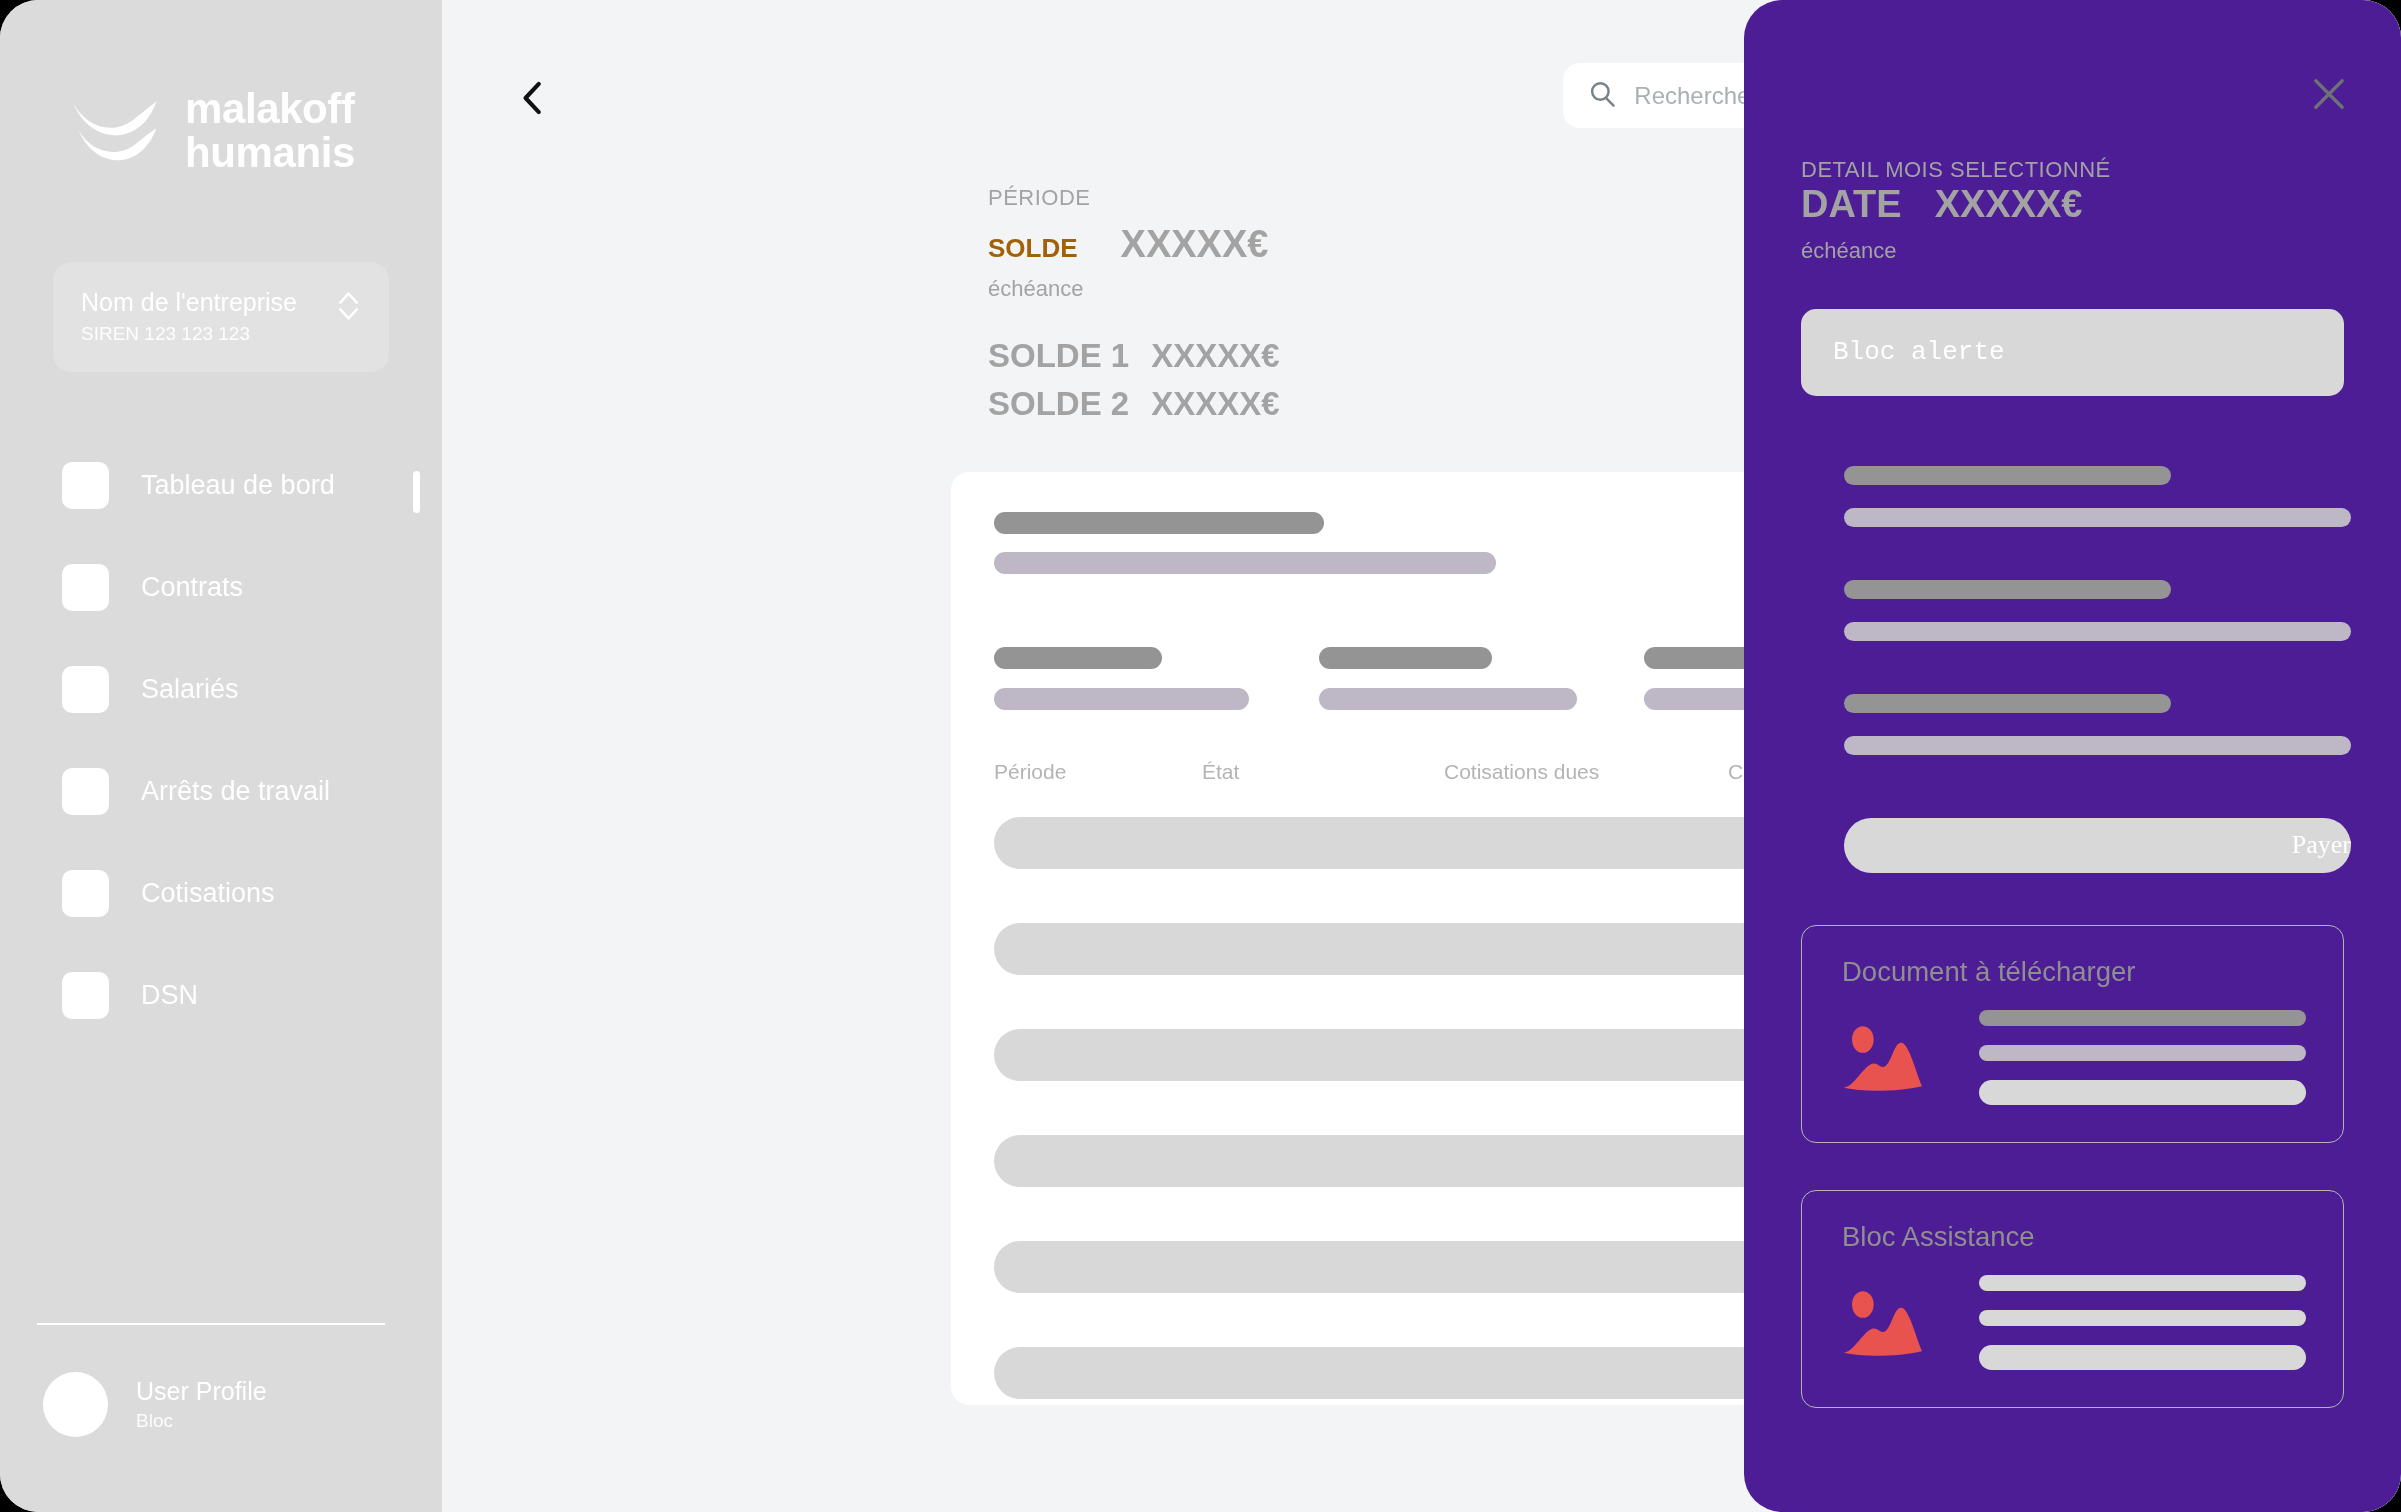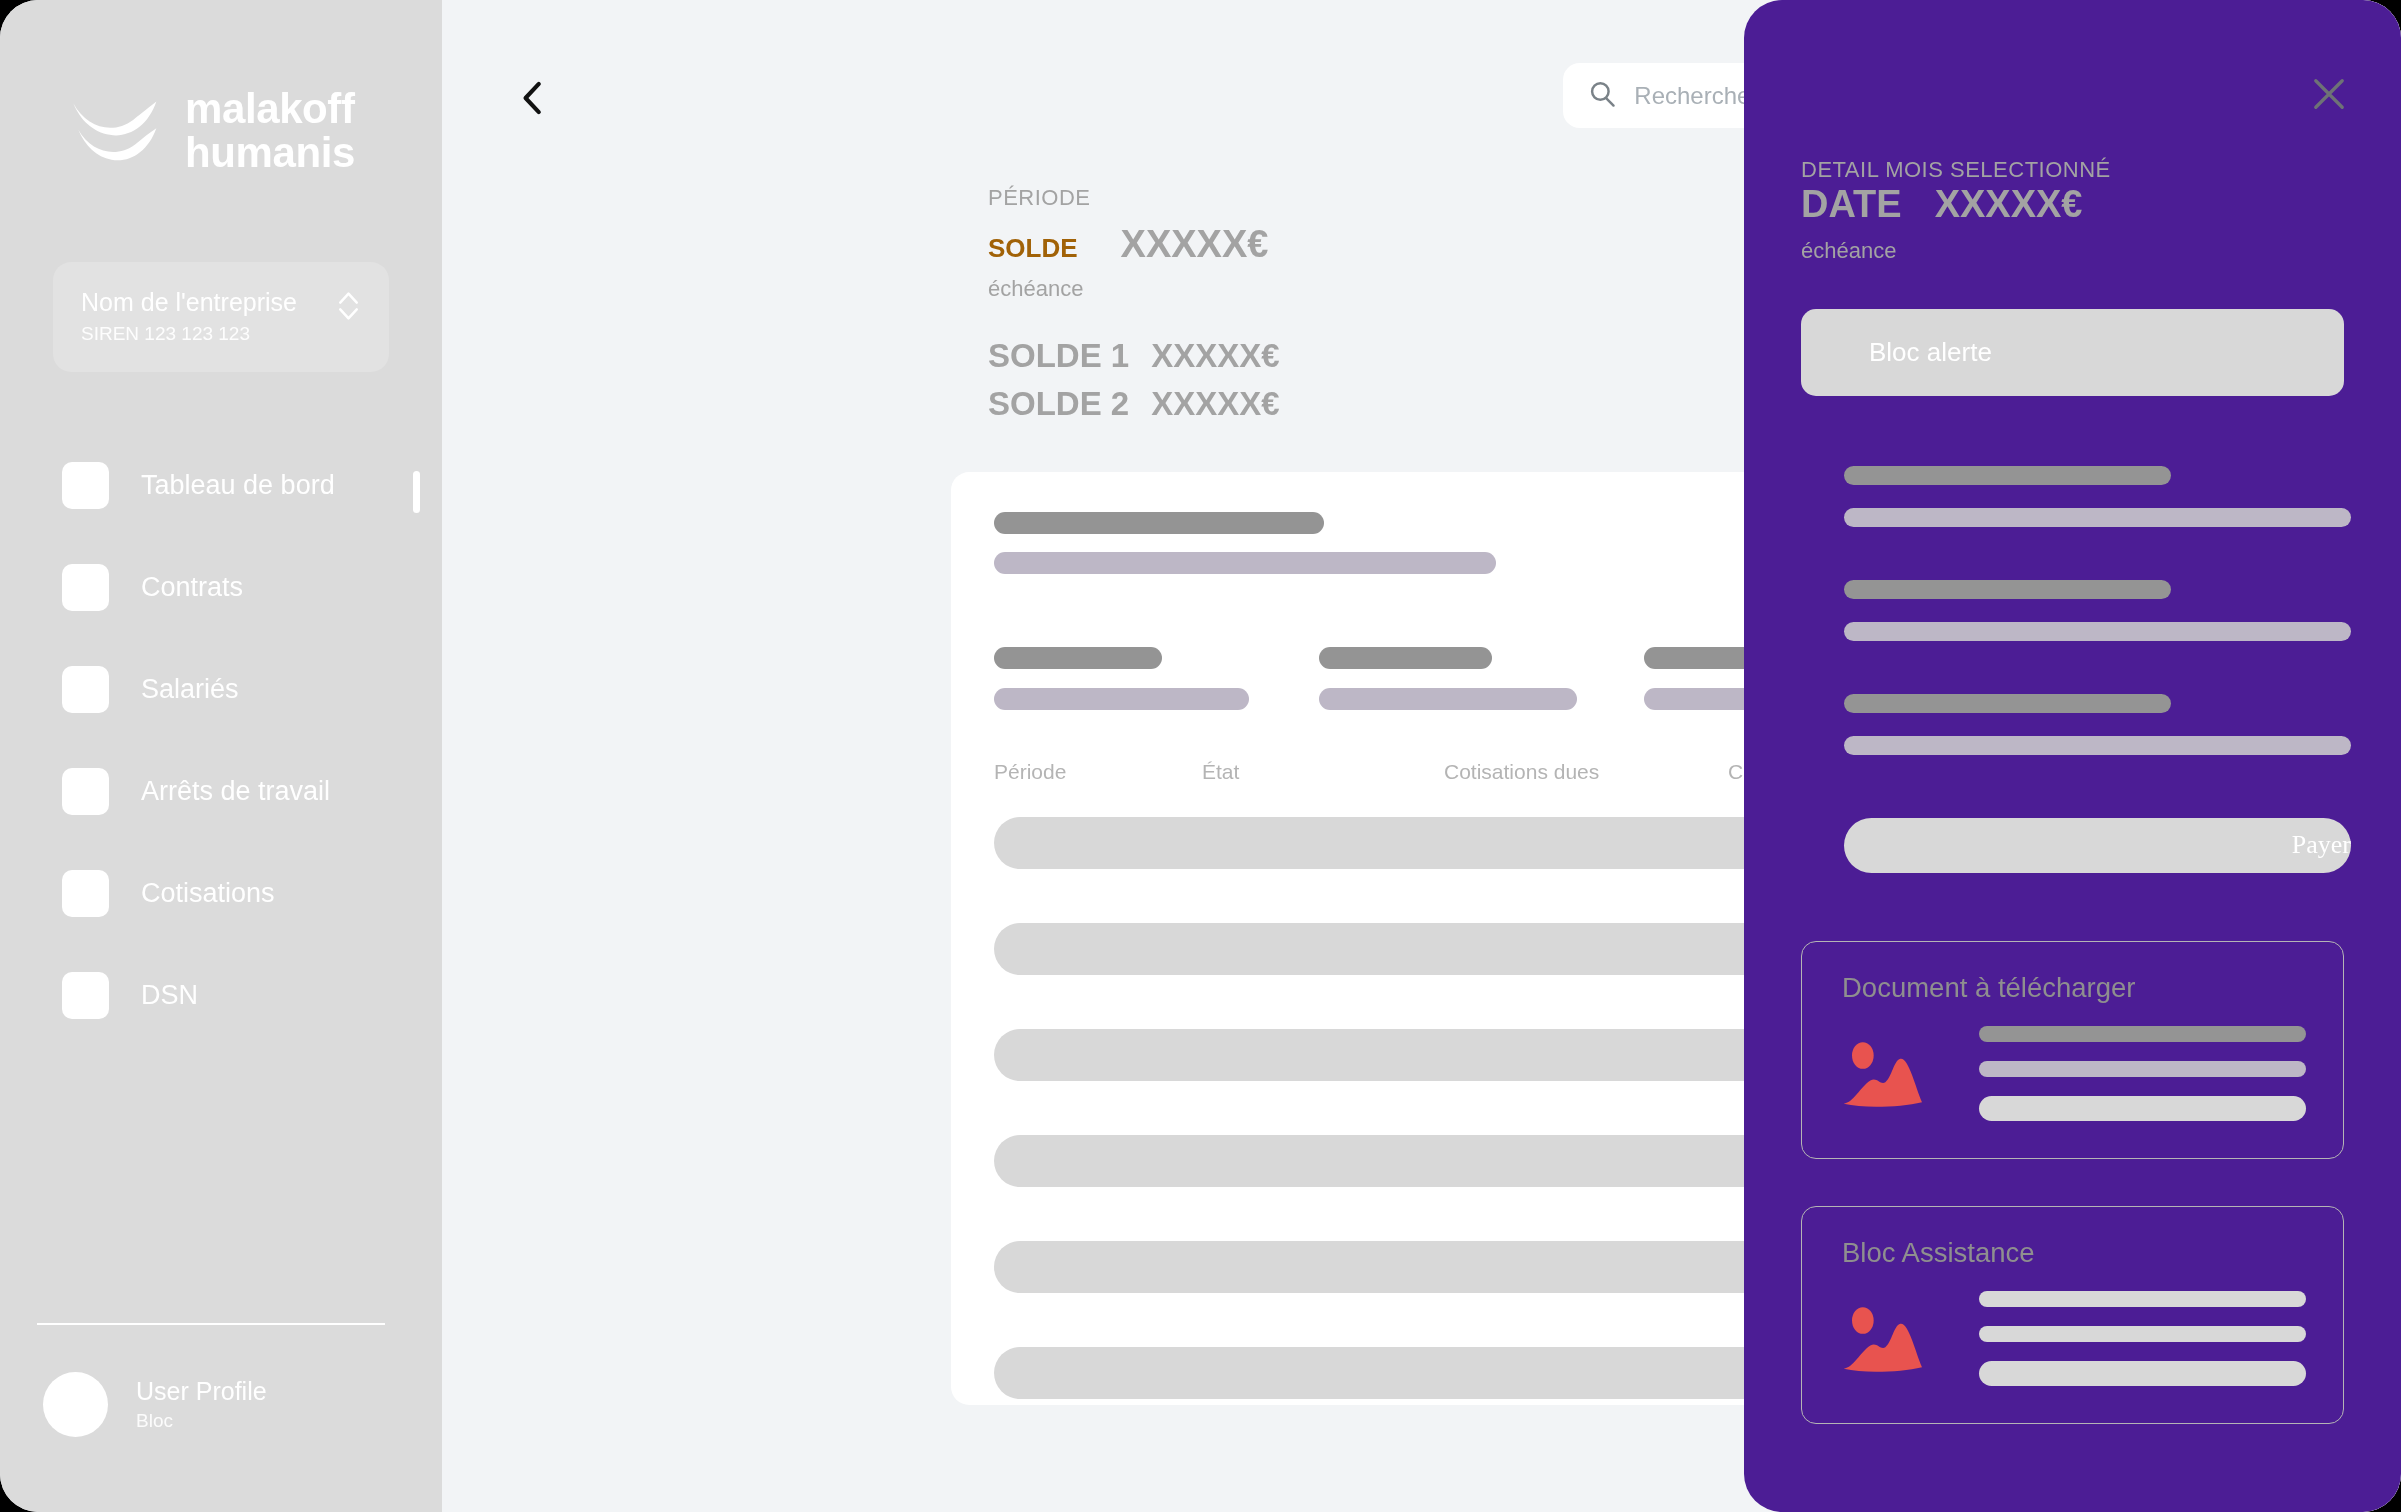--- a/index.html
+++ b/index.html
@@ -223,23 +223,24 @@
   .p-date { color: #a3a3a3; font-size: 38px; font-weight: 700; }
   .p-amount { color: #a3a3a3; font-size: 38px; font-weight: 700; }
   .p-echeance { color: #a3a3a3; font-size: 22px; margin-top: 11.7px; }
 
   .alert-block {
     margin-top: 45px;
     height: 87px;
     background: #d8d8d8;
     border-radius: 15px;
     display: flex; align-items: center;
-    padding-left: 68px;
+    padding-left: 32px;
     color: #ffffff;
     font-size: 26px;
+    font-family: Liberation Mono, monospace;
   }
 
   .p-bars { margin-top: 70px; padding-left: 43px; }
   .p-bar-pair { margin-bottom: 53px; }
   .p-bar { border-radius: 833px; height: 19px; }
   .p-bar.g { background: #949494; width: 327px; }
   .p-bar.l { background: #bdb7c6; width: 507px; margin-top: 23px; }
 
   .pay-btn {
     margin-top: 10px;
@@ -250,21 +251,21 @@
     border: none;
     border-radius: 833px;
     color: #ffffff;
     font-family: Liberation Serif, serif;
     font-size: 26px;
     cursor: pointer;
     text-align: right;
   }
 
   .p-card {
-    margin-top: 68px;
+    margin-top: 52px;
     border: 1.7px solid #b5b5b5;
     border-radius: 15px;
     padding: 30px 37px 37px 40px;
   }
   .p-card + .p-card { margin-top: 47px; }
   .p-card-title { color: #8f8f8f; font-size: 27.5px; }
   .p-card-body { display: flex; align-items: center; gap: 47px; margin-top: 22px; }
   .img-ph { width: 90px; height: 72px; flex: 0 0 90px; }
   .p-card-lines { flex: 1 1 auto; }
   .p-line { border-radius: 833px; height: 16.7px; }

